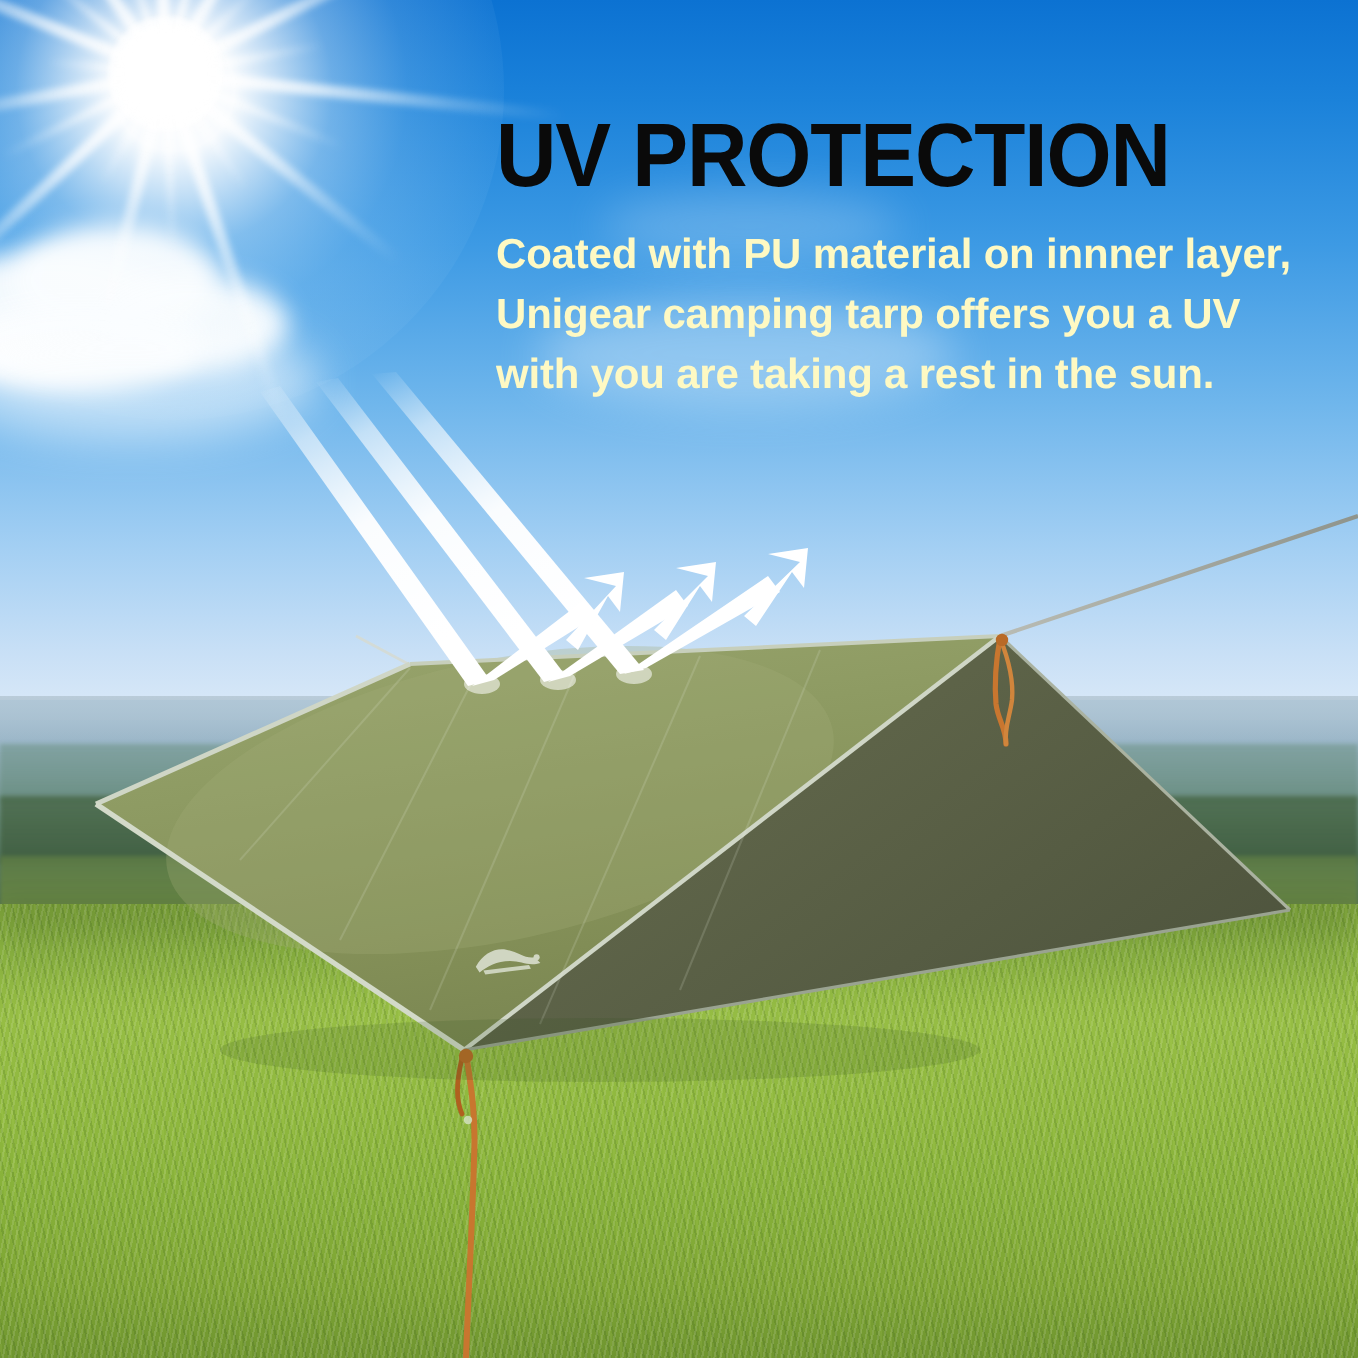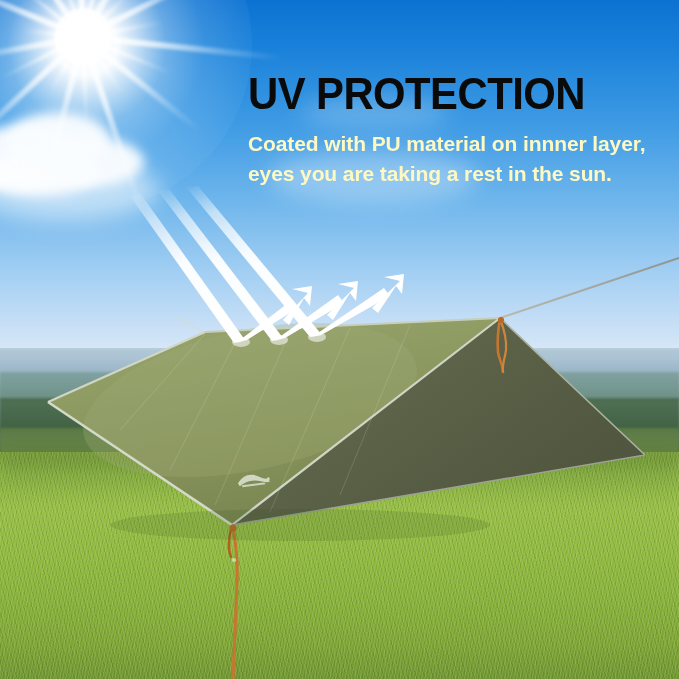--- a/index.html
+++ b/index.html
@@ -104,21 +104,21 @@
 
   
   .tarp-wrap{position:absolute;left:0;top:0;width:679px;height:679px;}
   .tarp-svg{position:absolute;left:0;top:0;}
 
   
   .uv-svg{position:absolute;left:0;top:0;}
 
   
   .copy{
-    position:absolute;left:248px;top:68px;width:420px;
+    position:absolute;left:248px;top:52px;width:420px;
   }
   .headline{
     margin:0;
     font-family:"Liberation Sans",sans-serif;
     font-weight:bold;
     font-size:45px;
     line-height:52px;
     letter-spacing:-0.6px;
     color:#0a0a0a;
     transform:scaleX(0.93);
@@ -329,17 +329,18 @@
       <ellipse cx="241" cy="342" rx="9" ry="5"></ellipse>
       <ellipse cx="279" cy="340" rx="9" ry="5"></ellipse>
       <ellipse cx="317" cy="337" rx="9" ry="5"></ellipse>
     </g>
   </svg>
 
   <div class="copy">
     <h1 class="headline">UV PROTECTION</h1>
     <p class="body-copy">
       <span>Coated with PU material on innner layer,</span>
-      <span>eyes you are taking a rest in the sun.</span>
+      <span>Unigear camping tarp offers you a UV</span>
+      <span>with you are taking a rest in the sun.</span>
     </p>
   </div>
 
 </div>
 
 </body></html>

